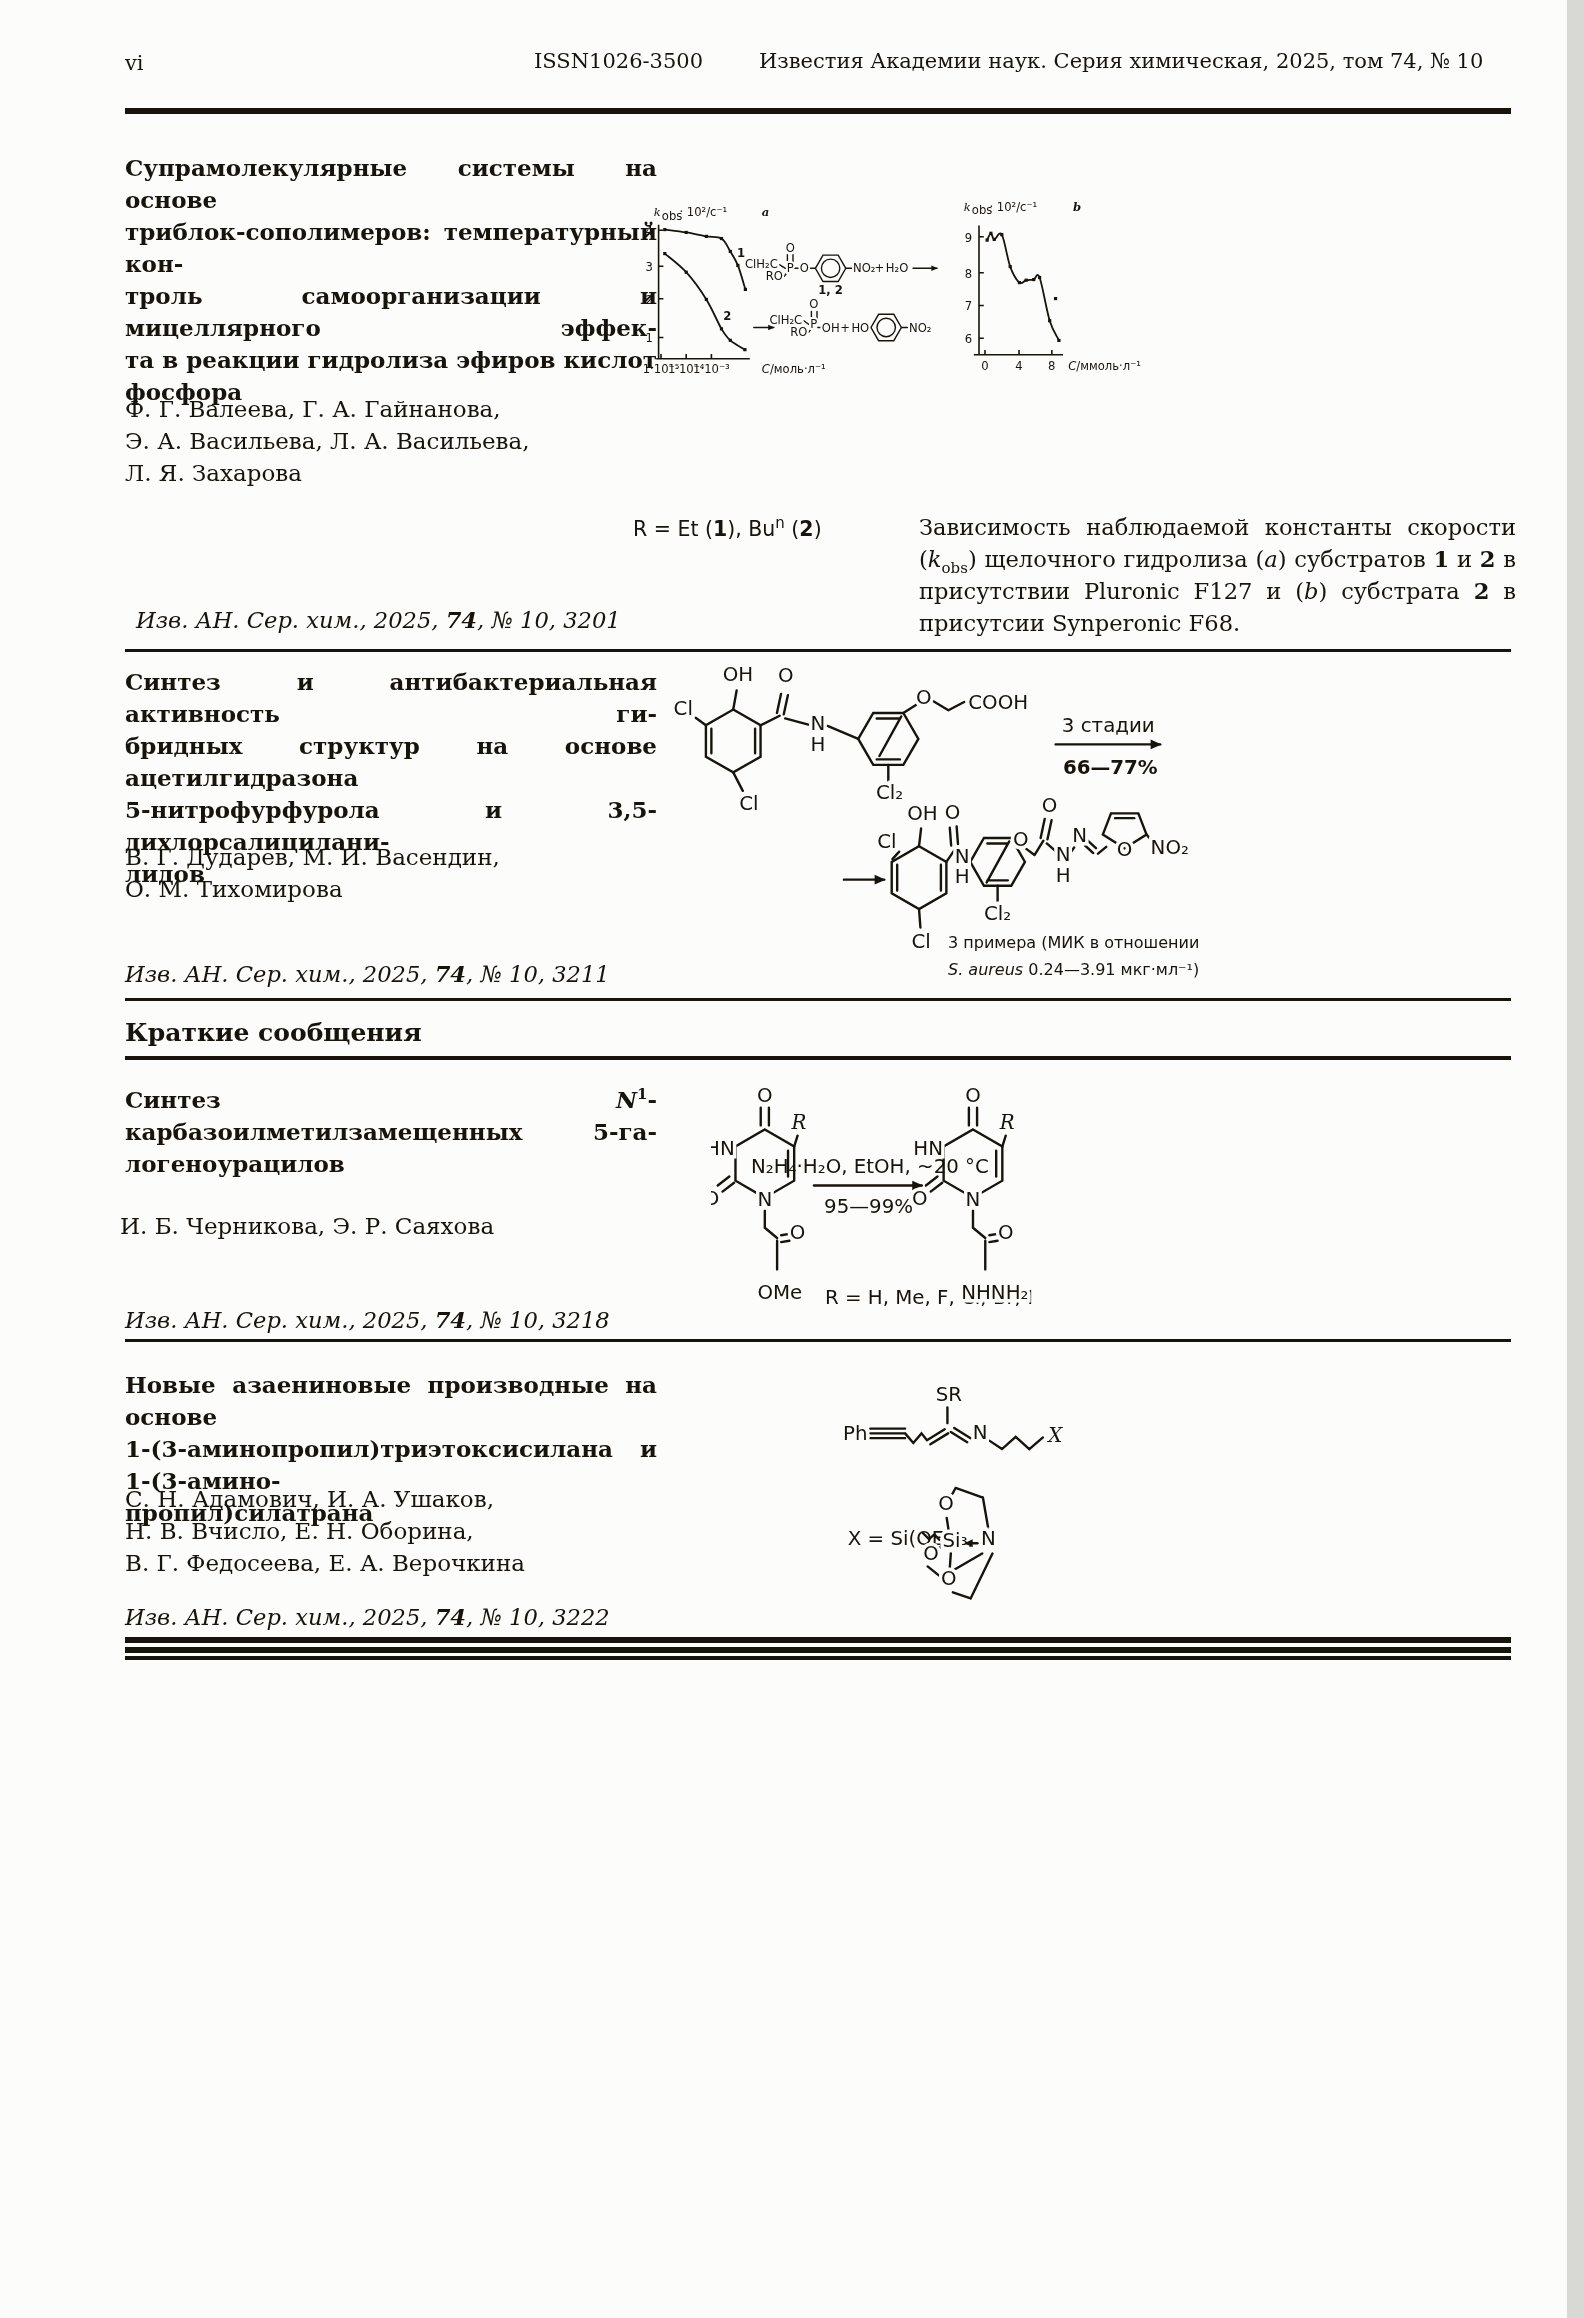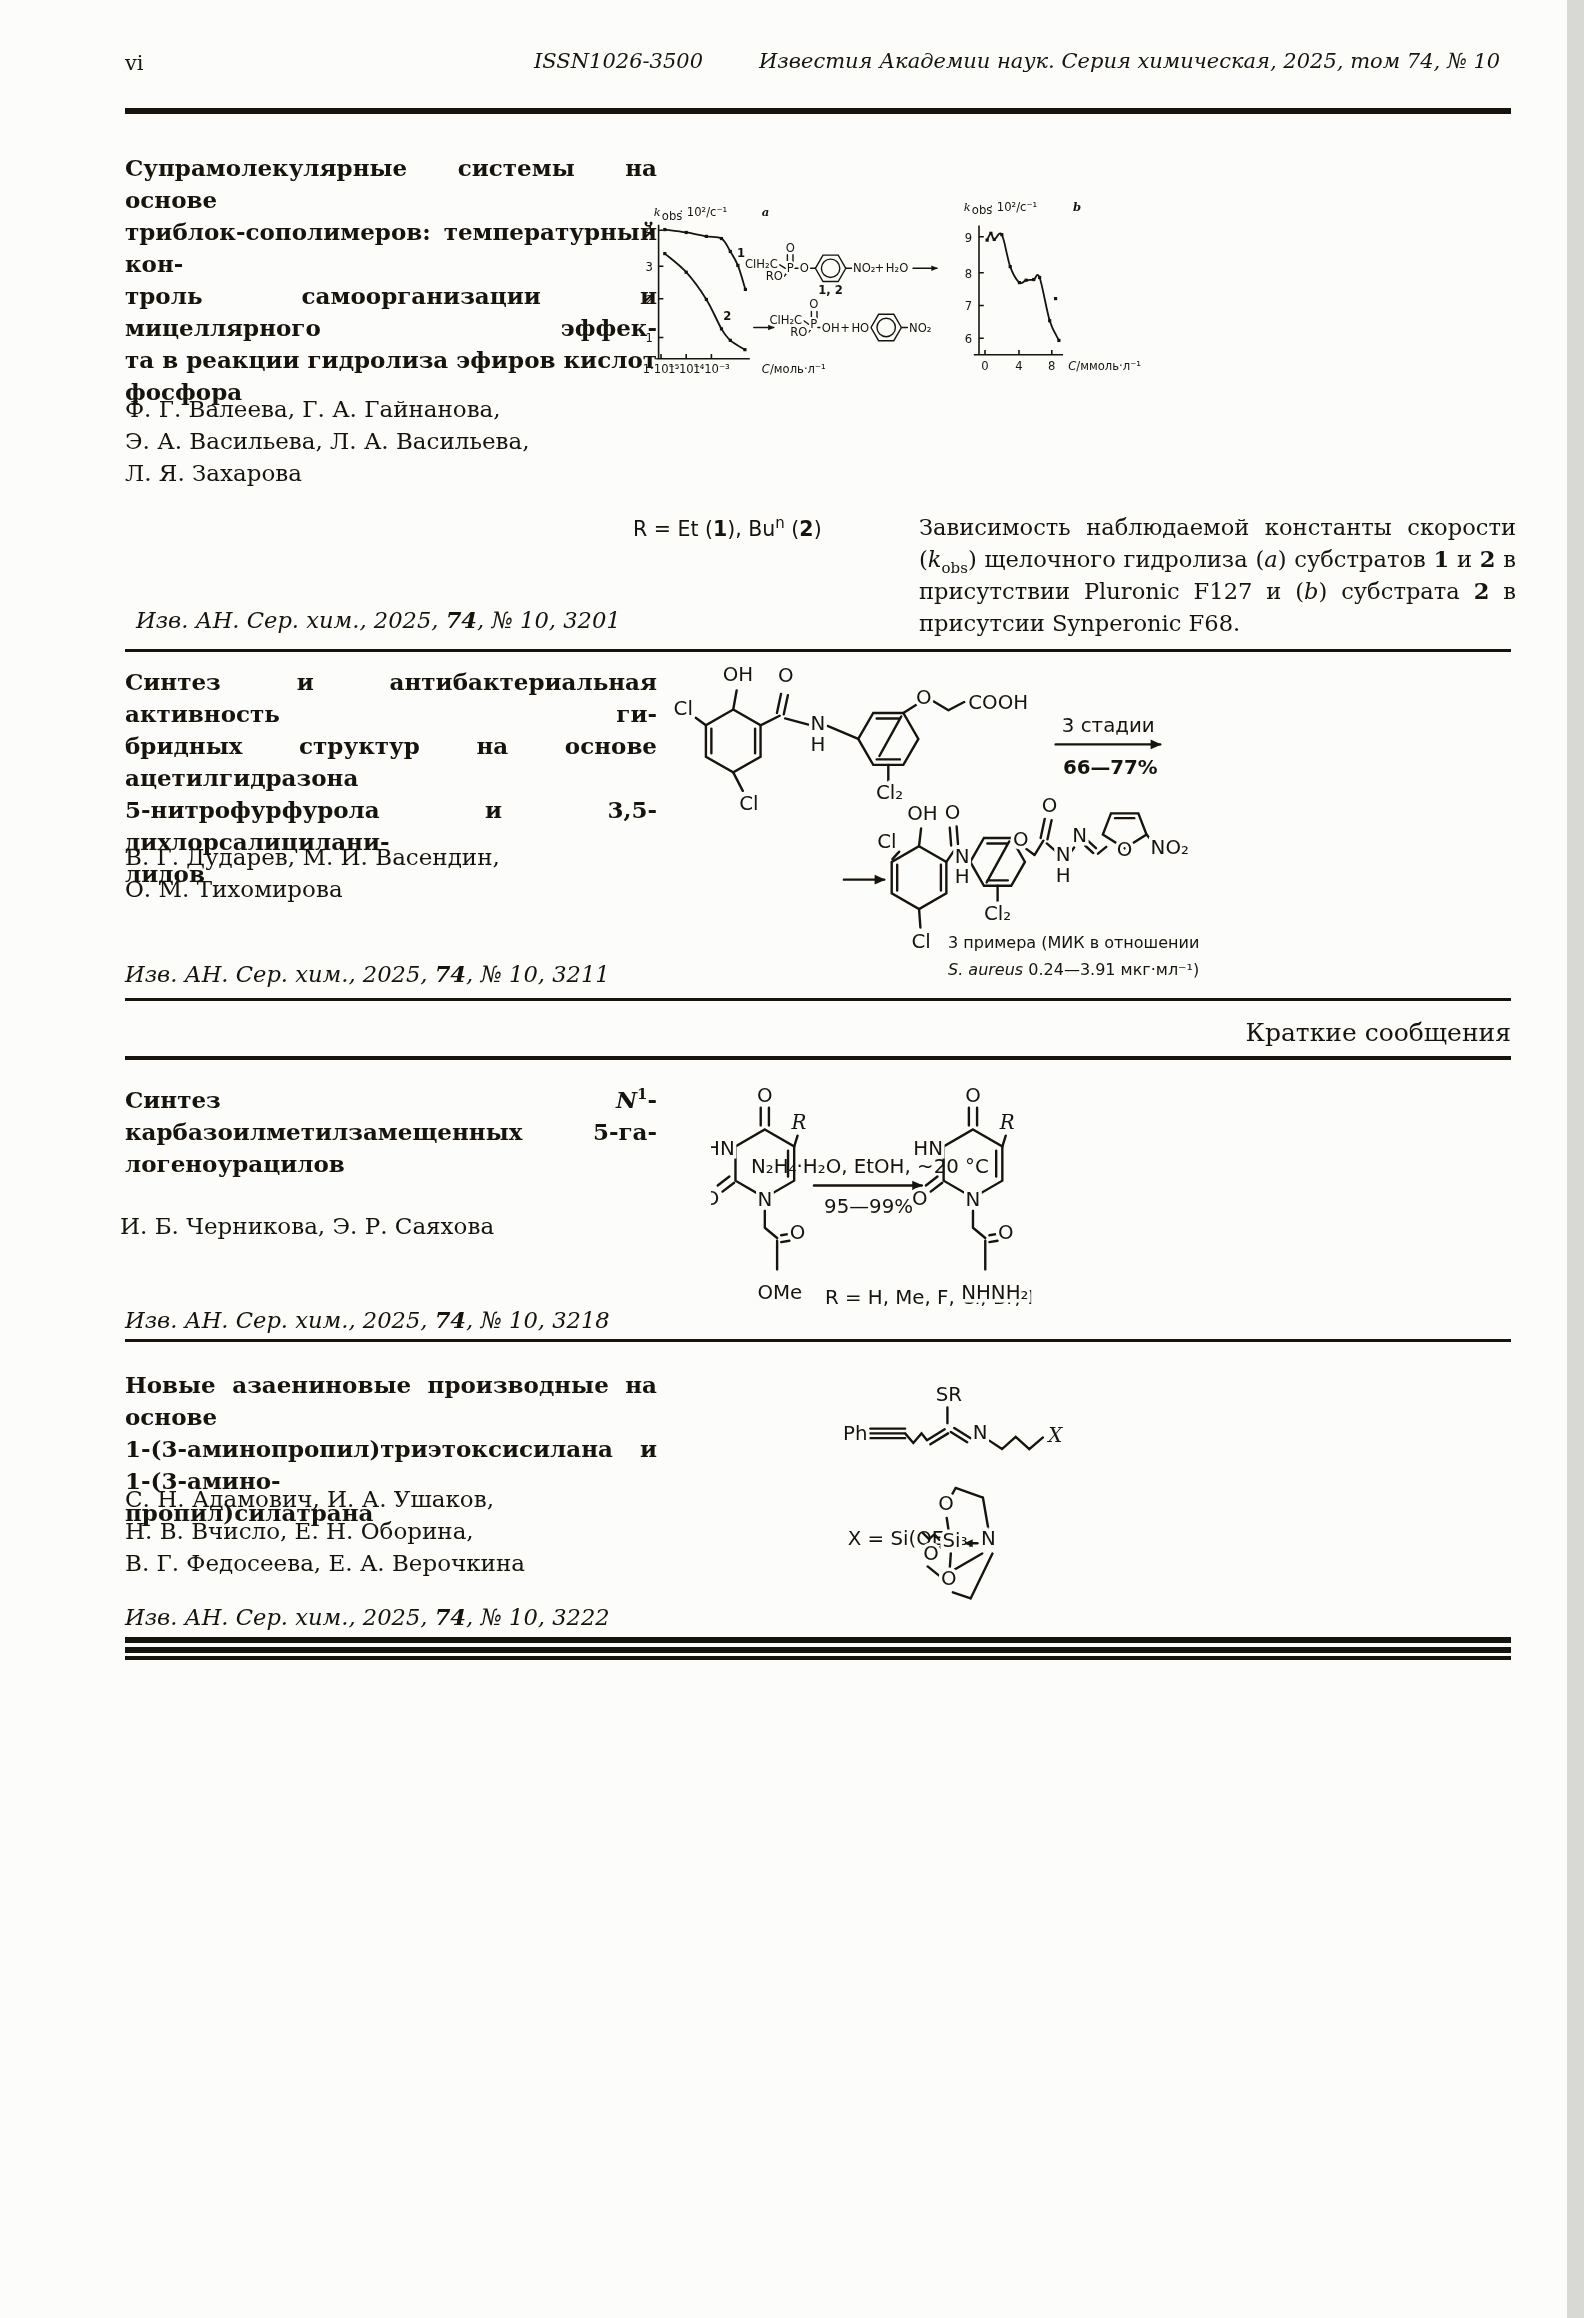--- a/index.html
+++ b/index.html
@@ -1,27 +1,27 @@
 <!DOCTYPE html>
 <html style="font-size:11px"><head>
 <meta charset="utf-8">
 <style>
   html,body{margin:0;padding:0;background:#d8d8d4;}
   .page{position:relative;width:1567px;height:2319px;background:#fcfcfa;
         font-family:"DejaVu Serif",serif;color:#17130d;overflow:hidden;}
   .abs{position:absolute;}
   .rule{position:absolute;left:125px;width:1386px;background:#17130d;}
   .hdr{font-size:21px;}
-  .ital{font-style:italic;}
+  .ital{}
   .title{font-weight:700;font-size:23px;line-height:32px;width:532px;}
   .title .ln{text-align:justify;text-align-last:justify;}
   .title .ln.last{text-align-last:left;}
   .authors{font-size:23px;line-height:32px;}
   .cite{font-size:22.6px;font-style:italic;white-space:nowrap;}
-  .sechead{font-size:25px;font-weight:400;text-align:right;width:1386px;}
+  .sechead{font-size:25px;font-weight:700;text-align:left;width:1386px;}
   .figcap{font-size:22.6px;line-height:32px;text-align:justify;width:597px;}
   .sans{font-family:"DejaVu Sans",sans-serif;}
   .rline{font-size:20.5px;}
   .note{font-size:16px;line-height:27px;}
   sup.t{font-size:15px;vertical-align:super;line-height:0;}
   sub.t{font-size:15px;vertical-align:sub;line-height:0;}
   svg text{font-family:"DejaVu Sans",sans-serif;fill:#17130d;font-size:29px;}
   svg text.ser{font-family:"DejaVu Serif",serif;}
   .atom{paint-order:stroke;stroke:#fcfcfa;stroke-width:10px;}
   .bond{stroke:#17130d;stroke-width:3.5;fill:none;stroke-linecap:round;}

